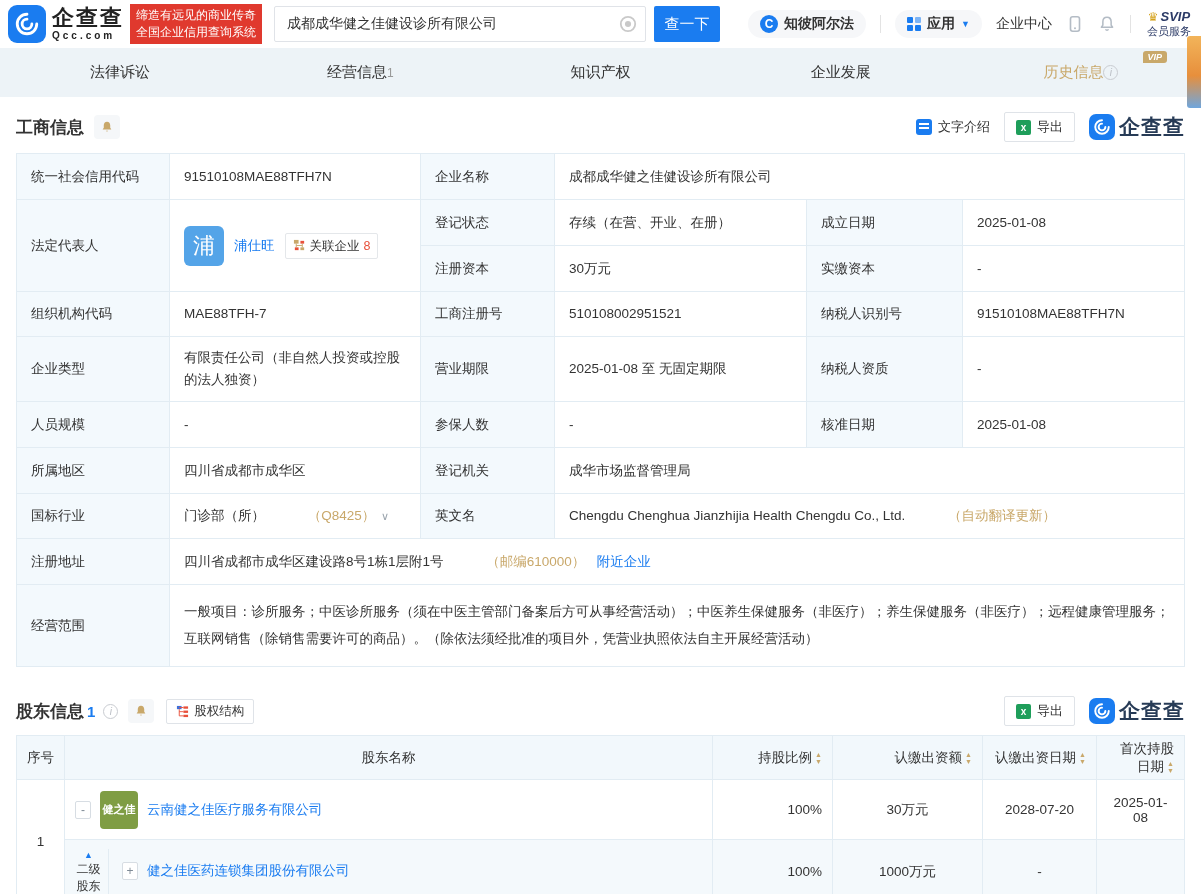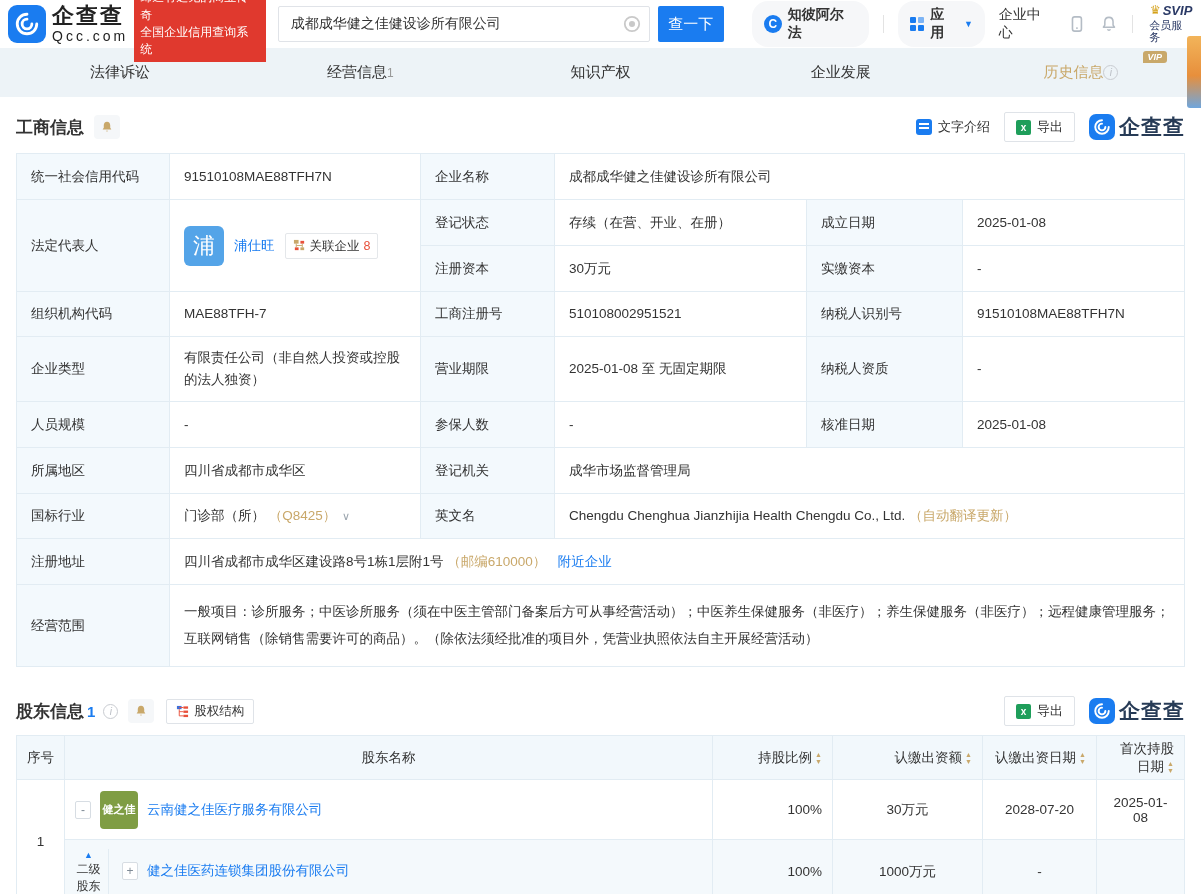--- a/index.html
+++ b/index.html
@@ -6,21 +6,21 @@
   html,body { width:1201px; height:894px; overflow:hidden; background:#fff;
     font-family:"Liberation Sans","DejaVu Sans",sans-serif; color:#333; }
   a { text-decoration:none; cursor:pointer; }
 
   
   .header { height:48px; display:flex; align-items:center; padding:0 8px; background:#fff; position:relative; }
   .logo-box { display:flex; align-items:center; gap:6px; }
   .logo-mark { width:38px; height:38px; border-radius:9px; background:#1a7cf0; display:flex; align-items:center; justify-content:center; }
   .logo-text { display:flex; flex-direction:column; line-height:1; }
   .logo-cn { font-size:22px; font-weight:bold; color:#222; letter-spacing:2px; }
-  .logo-en { font-size:14px; color:#222; letter-spacing:3px; font-weight:normal; margin-top:2px; }
+  .logo-en { font-size:10px; color:#222; letter-spacing:3px; font-weight:bold; margin-top:2px; }
   .slogan { background:#e0392e; color:#fff; font-size:12px; line-height:1.45; padding:3px 6px; margin-left:6px; }
   .searchwrap { display:flex; align-items:center; margin-left:12px; }
   .searchbox { width:372px; height:36px; border:1px solid #e0e3e8; border-radius:2px; display:flex; align-items:center; padding:0 8px 0 12px; font-size:14px; color:#333; }
   .searchbox .val { flex:1; }
   .cam { width:18px; height:18px; opacity:.45; }
   .search-btn { width:66px; height:36px; background:#1a7cf0; color:#fff; border:none; font-size:15px; margin-left:8px; border-radius:2px; cursor:pointer; }
   .nav { display:flex; align-items:center; margin-left:28px; gap:14px; }
   .pill { display:flex; align-items:center; gap:6px; background:#f6f7f9; border-radius:16px; padding:5px 12px; font-size:14px; font-weight:bold; color:#333; cursor:pointer; }
   .zb-logo { width:18px; height:18px; border-radius:50%; background:#1a7cf0; color:#fff; font-size:12px; font-weight:bold; display:flex; align-items:center; justify-content:center; }
   .vdiv { width:1px; height:18px; background:#e3e3e3; }
@@ -58,21 +58,21 @@
   .export-btn { display:flex; align-items:center; gap:6px; border:1px solid #dfe3e8; border-radius:2px; padding:5px 11px; font-size:13px; color:#333; background:#fff; cursor:pointer; }
   .xls-ic { width:15px; height:15px; background:#1e9e5a; border-radius:2px; color:#fff; font-size:10px; font-weight:bold; display:flex; align-items:center; justify-content:center; }
   .qcc-stamp { display:flex; align-items:center; gap:4px; }
   .qcc-stamp .mini-logo { width:26px; height:26px; border-radius:7px; background:#1a7cf0; display:flex; align-items:center; justify-content:center; }
   .qcc-stamp .stamp-txt { font-size:21px; font-weight:bold; color:#273b56; letter-spacing:1px; }
 
   
   .biz-table { width:1169px; margin:8px 16px 0; border-collapse:collapse; table-layout:fixed; font-size:13.5px; }
   .biz-table td { border:1px solid #e2ecf3; padding:8px 14px; vertical-align:middle; color:#333; line-height:1.6; }
   .biz-table td.lbl { background:#f3f9fd; }
-  .tan { color:#c9a86a; }
+  .tan { color:#c9a86a;margin-left:39px; }
   .blue-link { color:#1a7cf0; }
   .chev { color:#9aa4ad; font-size:11px; margin-left:2px; }
   .rep-row { display:flex; align-items:center; gap:10px; }
   .rep-avatar { width:40px; height:40px; border-radius:6px; background:#54a4e8; color:#fff; font-size:22px; display:flex; align-items:center; justify-content:center; cursor:pointer; }
   .rep-name { color:#1a7cf0; font-size:13.5px; }
   .rel-badge { display:inline-flex; align-items:center; gap:4px; border:1px solid #e4e7ea; border-radius:2px; padding:2px 7px; font-size:12.5px; color:#333; cursor:pointer; background:#fff; }
   .rel-count { color:#e8503a; }
   .org-ic { width:13px; height:13px; }
 
   

